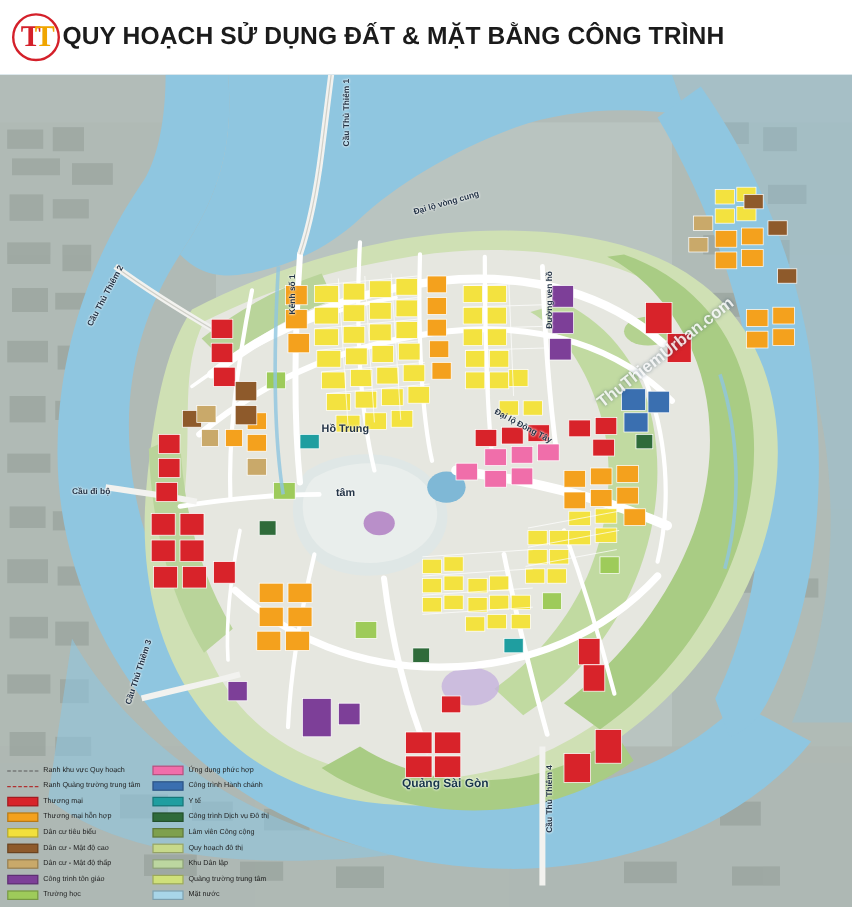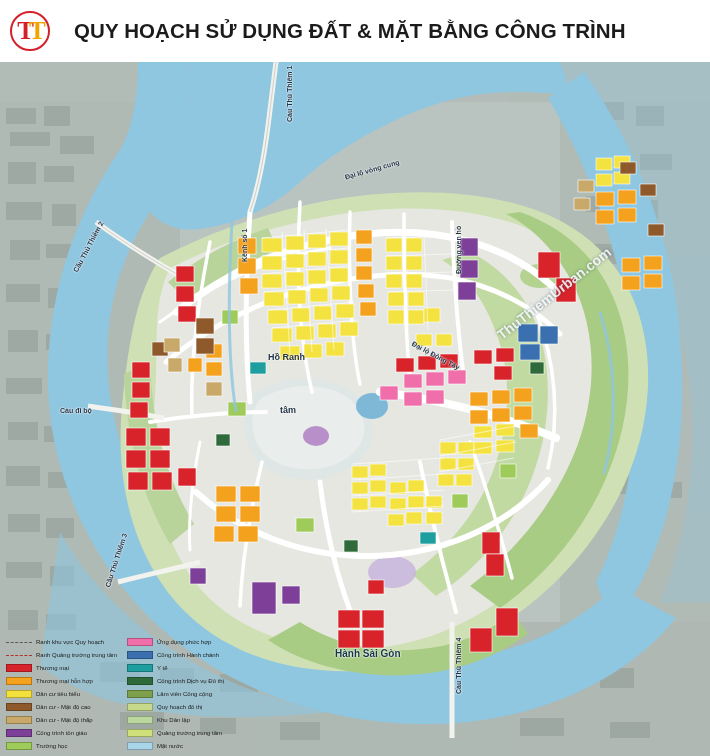--- a/index.html
+++ b/index.html
@@ -51,21 +51,21 @@
     font-size: 25px;
     color: #d4202a;
     letter-spacing: -3px;
   }
   #logo .tt .t2 { color: #f0a500; margin-left: -2px; }
   #title {
     font-size: 20.5px;
     font-weight: bold;
     color: #1b1b1b;
     letter-spacing: 0.1px;
-    margin-left: 22px;
+    margin-left: 0;
     white-space: nowrap;
   }
 
   
   #map {
     position: absolute;
     left: 0; top: 62px;
     width: 710px; height: 694px;
     overflow: hidden;
   }
@@ -525,22 +525,22 @@
           <path d="M600,250 C616,300 618,360 604,412"></path>
         </g>
       </g>
     </svg>
 
     <div class="maplabel rot90" style="left:286px; top:60px;">Cầu Thủ Thiêm 1</div>
     <div class="maplabel rot60" style="left:72px; top:208px;">Cầu Thủ Thiêm 2</div>
     <div class="maplabel" style="left:60px; top:345px;">Cầu đi bộ</div>
     <div class="maplabel rot70" style="left:104px; top:524px;">Cầu Thủ Thiêm 3</div>
     <div class="maplabel rot90" style="left:455px; top:632px;">Cầu Thủ Thiêm 4</div>
-    <div class="maplabel river" style="left:335px; top:586px;">Hành Sài Gòn</div>
-    <div class="maplabel big" style="left:268px; top:290px;">Hồ Ranh</div>
+    <div class="maplabel river" style="left:335px; top:586px;">Quảng Sài Gòn</div>
+    <div class="maplabel big" style="left:268px; top:290px;">Hồ Trung</div>
     <div class="maplabel big" style="left:280px; top:302px;margin-top:41px;">tâm</div>
     <div class="maplabel rot90" style="left:241px; top:200px;">Kênh số 1</div>
     <div class="maplabel rotm20" style="left:344px; top:112px;">Đại lộ vòng cung</div>
     <div class="maplabel rot30" style="left:414px; top:278px;">Đại lộ Đông Tây</div>
     <div class="maplabel rot90" style="left:455px; top:212px;">Đường ven hồ</div>
     <div class="maplabel wm rotm35" style="left:494px; top:268px;">ThuThiemUrban.com</div>
   </div>
 
   <div id="legend">
 

